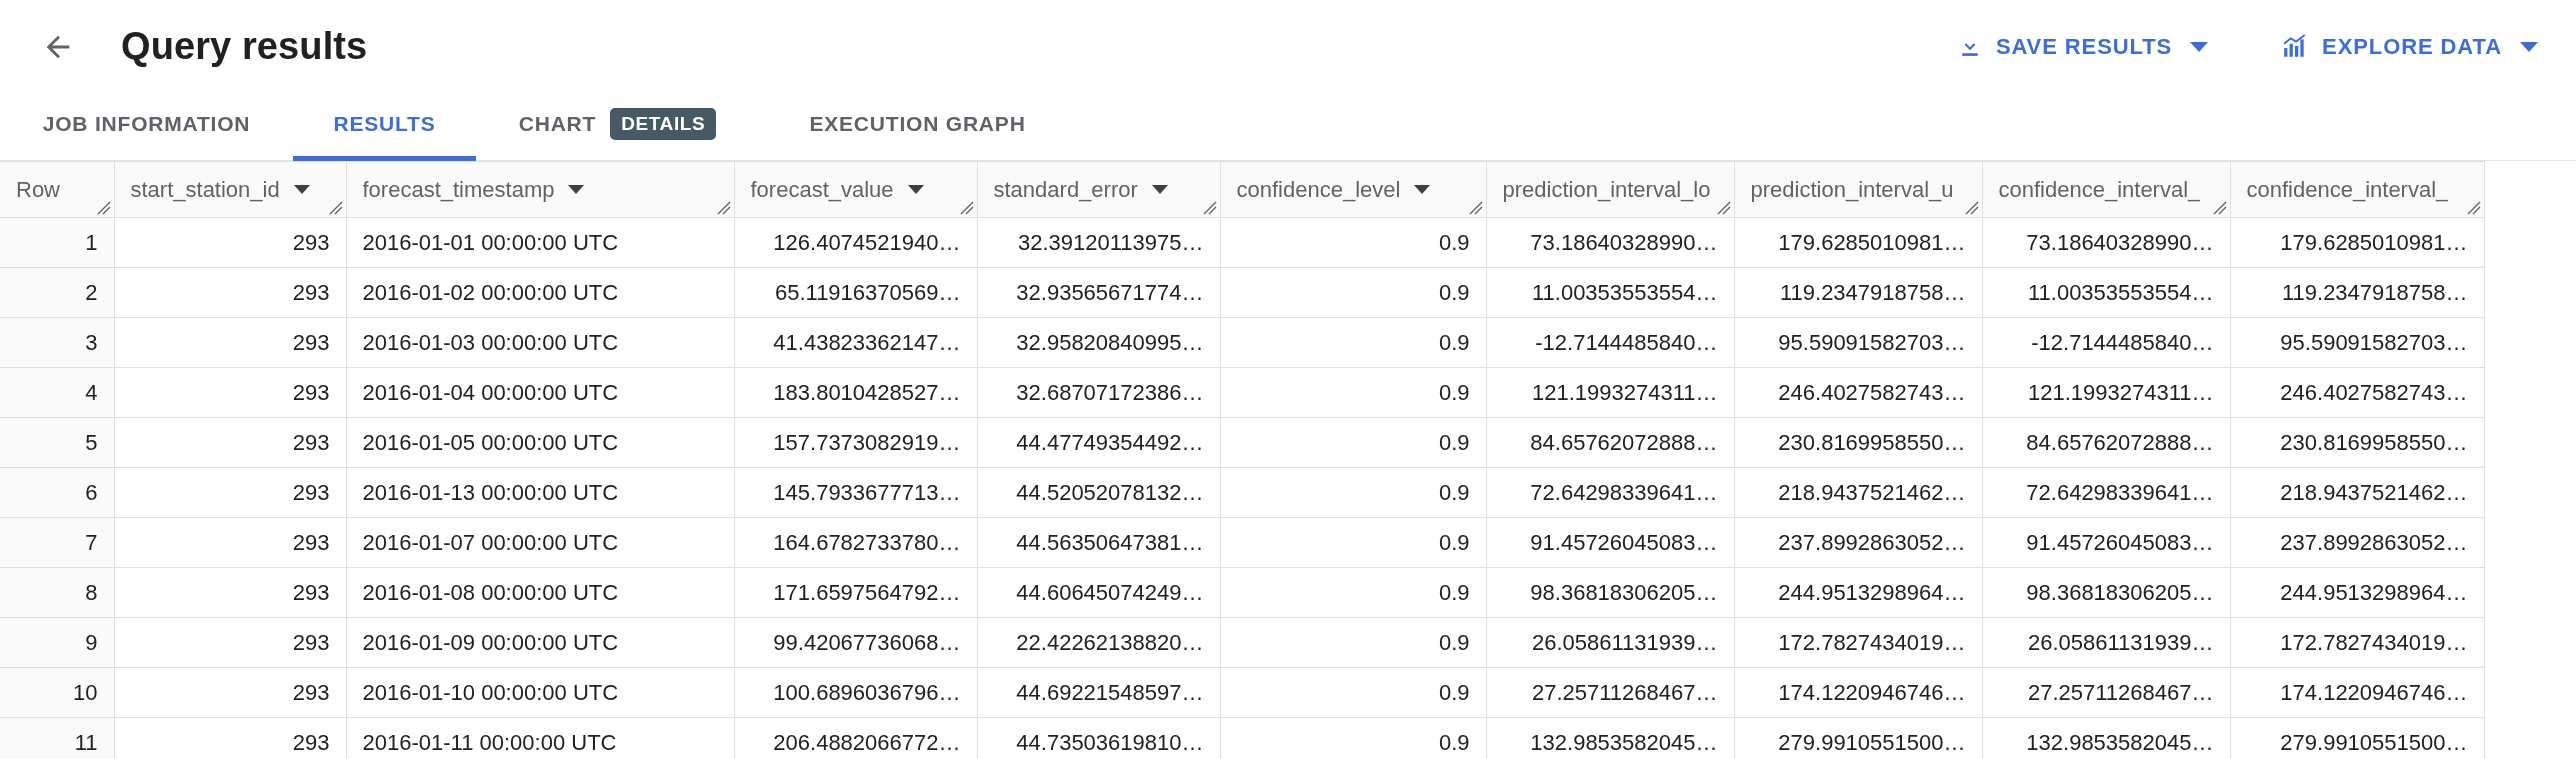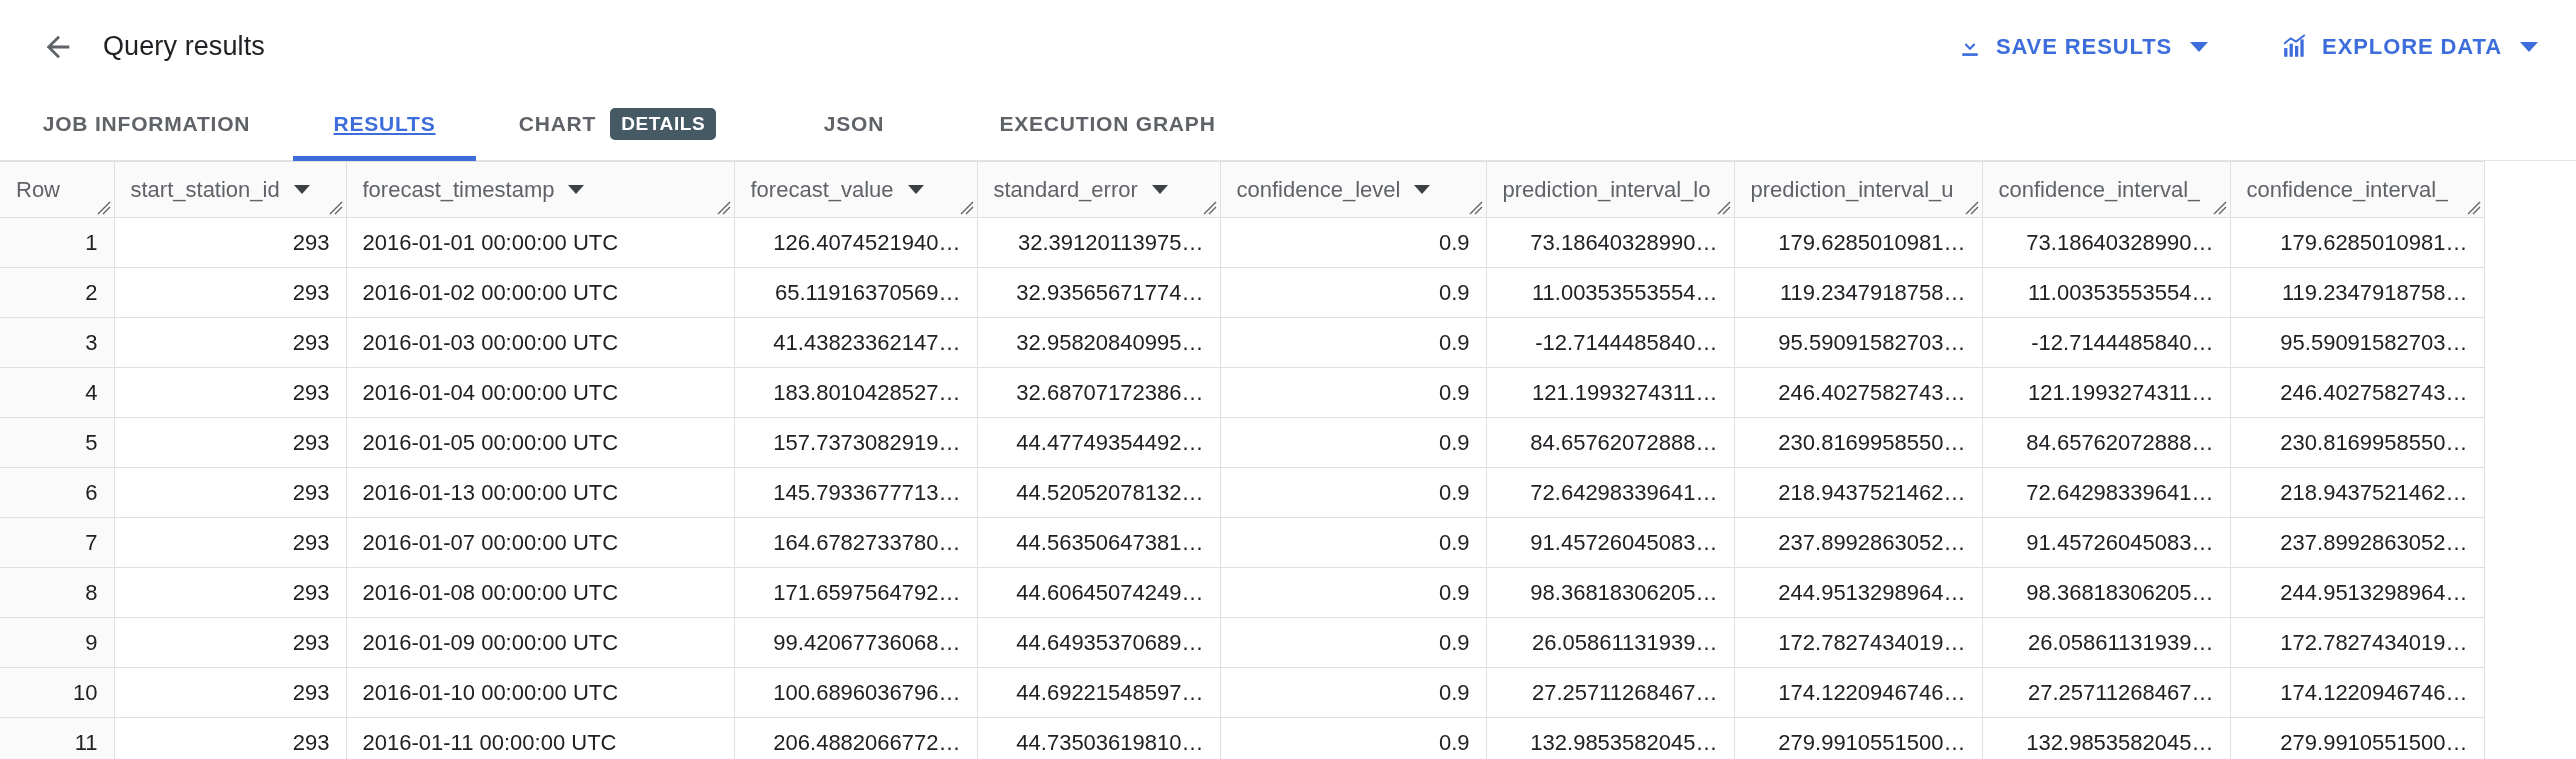--- a/index.html
+++ b/index.html
@@ -23,24 +23,24 @@
   }
   .back-btn {
     width: 59px; height: 59px;
     display: flex; align-items: center; justify-content: center;
     border-radius: 50%;
     cursor: pointer;
     flex: 0 0 auto;
   }
   .back-btn svg { display: block; }
   .page-title {
-    font-size: 27px;
-    font-weight: 400;
+    font-size: 38px;
+    font-weight: 700;
     color: #202124;
-    margin-left: 16px;
+    margin-left: 34px;
     letter-spacing: 0.1px;
     white-space: nowrap;
   }
   .topbar-spacer { flex: 1 1 auto; }
 
   .tb-action {
     display: flex;
     align-items: center;
     gap: 13px;
     color: #3c6ddb;
@@ -77,21 +77,21 @@
     gap: 14px;
     font-size: 21px;
     font-weight: 600;
     letter-spacing: 0.8px;
     color: #5f6368;
     cursor: pointer;
     padding: 0 0 6px 0;
     position: relative;
     white-space: nowrap;
   }
-  .tab.active { color: #3c6ddb; text-decoration: underline; }
+  .tab.active { color: #3c6ddb; }
   .tab.active::after {
     content: "";
     position: absolute;
     left: 0; right: 0; bottom: -1px;
     height: 5px;
     background: #3c6ddb;
   }
   .badge-preview {
     background: #465a65;
     color: #ffffff;
@@ -237,23 +237,20 @@
 
   <div class="tab active" style="width:183px">
     <span>RESULTS</span>
   </div>
 
   <div class="tab" style="width:283px">
     <span>CHART</span>
     <span class="badge-preview">DETAILS</span>
   </div>
 
-  <div class="tab" style="width:190px">
-    <span>JSON</span>
-  </div>
 
 
   <div class="tab" style="width:317px">
     <span>EXECUTION GRAPH</span>
   </div>
 
 </div>
 
 <div class="table-wrap">
   <table class="results">
@@ -486,21 +483,21 @@
           <td class="num">98.36818306205…</td>
           <td class="num">244.9513298964…</td>
           <td class="num">98.36818306205…</td>
           <td class="num">244.9513298964…</td>
         </tr>
         <tr>
           <td class="rownum">9</td>
           <td class="num">293</td>
           <td class="ts">2016-01-09 00:00:00 UTC</td>
           <td class="num">99.42067736068…</td>
-          <td class="num">44.64935370689…</td>
+          <td class="num">22.42262138820…</td>
           <td class="num">0.9</td>
           <td class="num">26.05861131939…</td>
           <td class="num">172.7827434019…</td>
           <td class="num">26.05861131939…</td>
           <td class="num">172.7827434019…</td>
         </tr>
         <tr>
           <td class="rownum">10</td>
           <td class="num">293</td>
           <td class="ts">2016-01-10 00:00:00 UTC</td>

